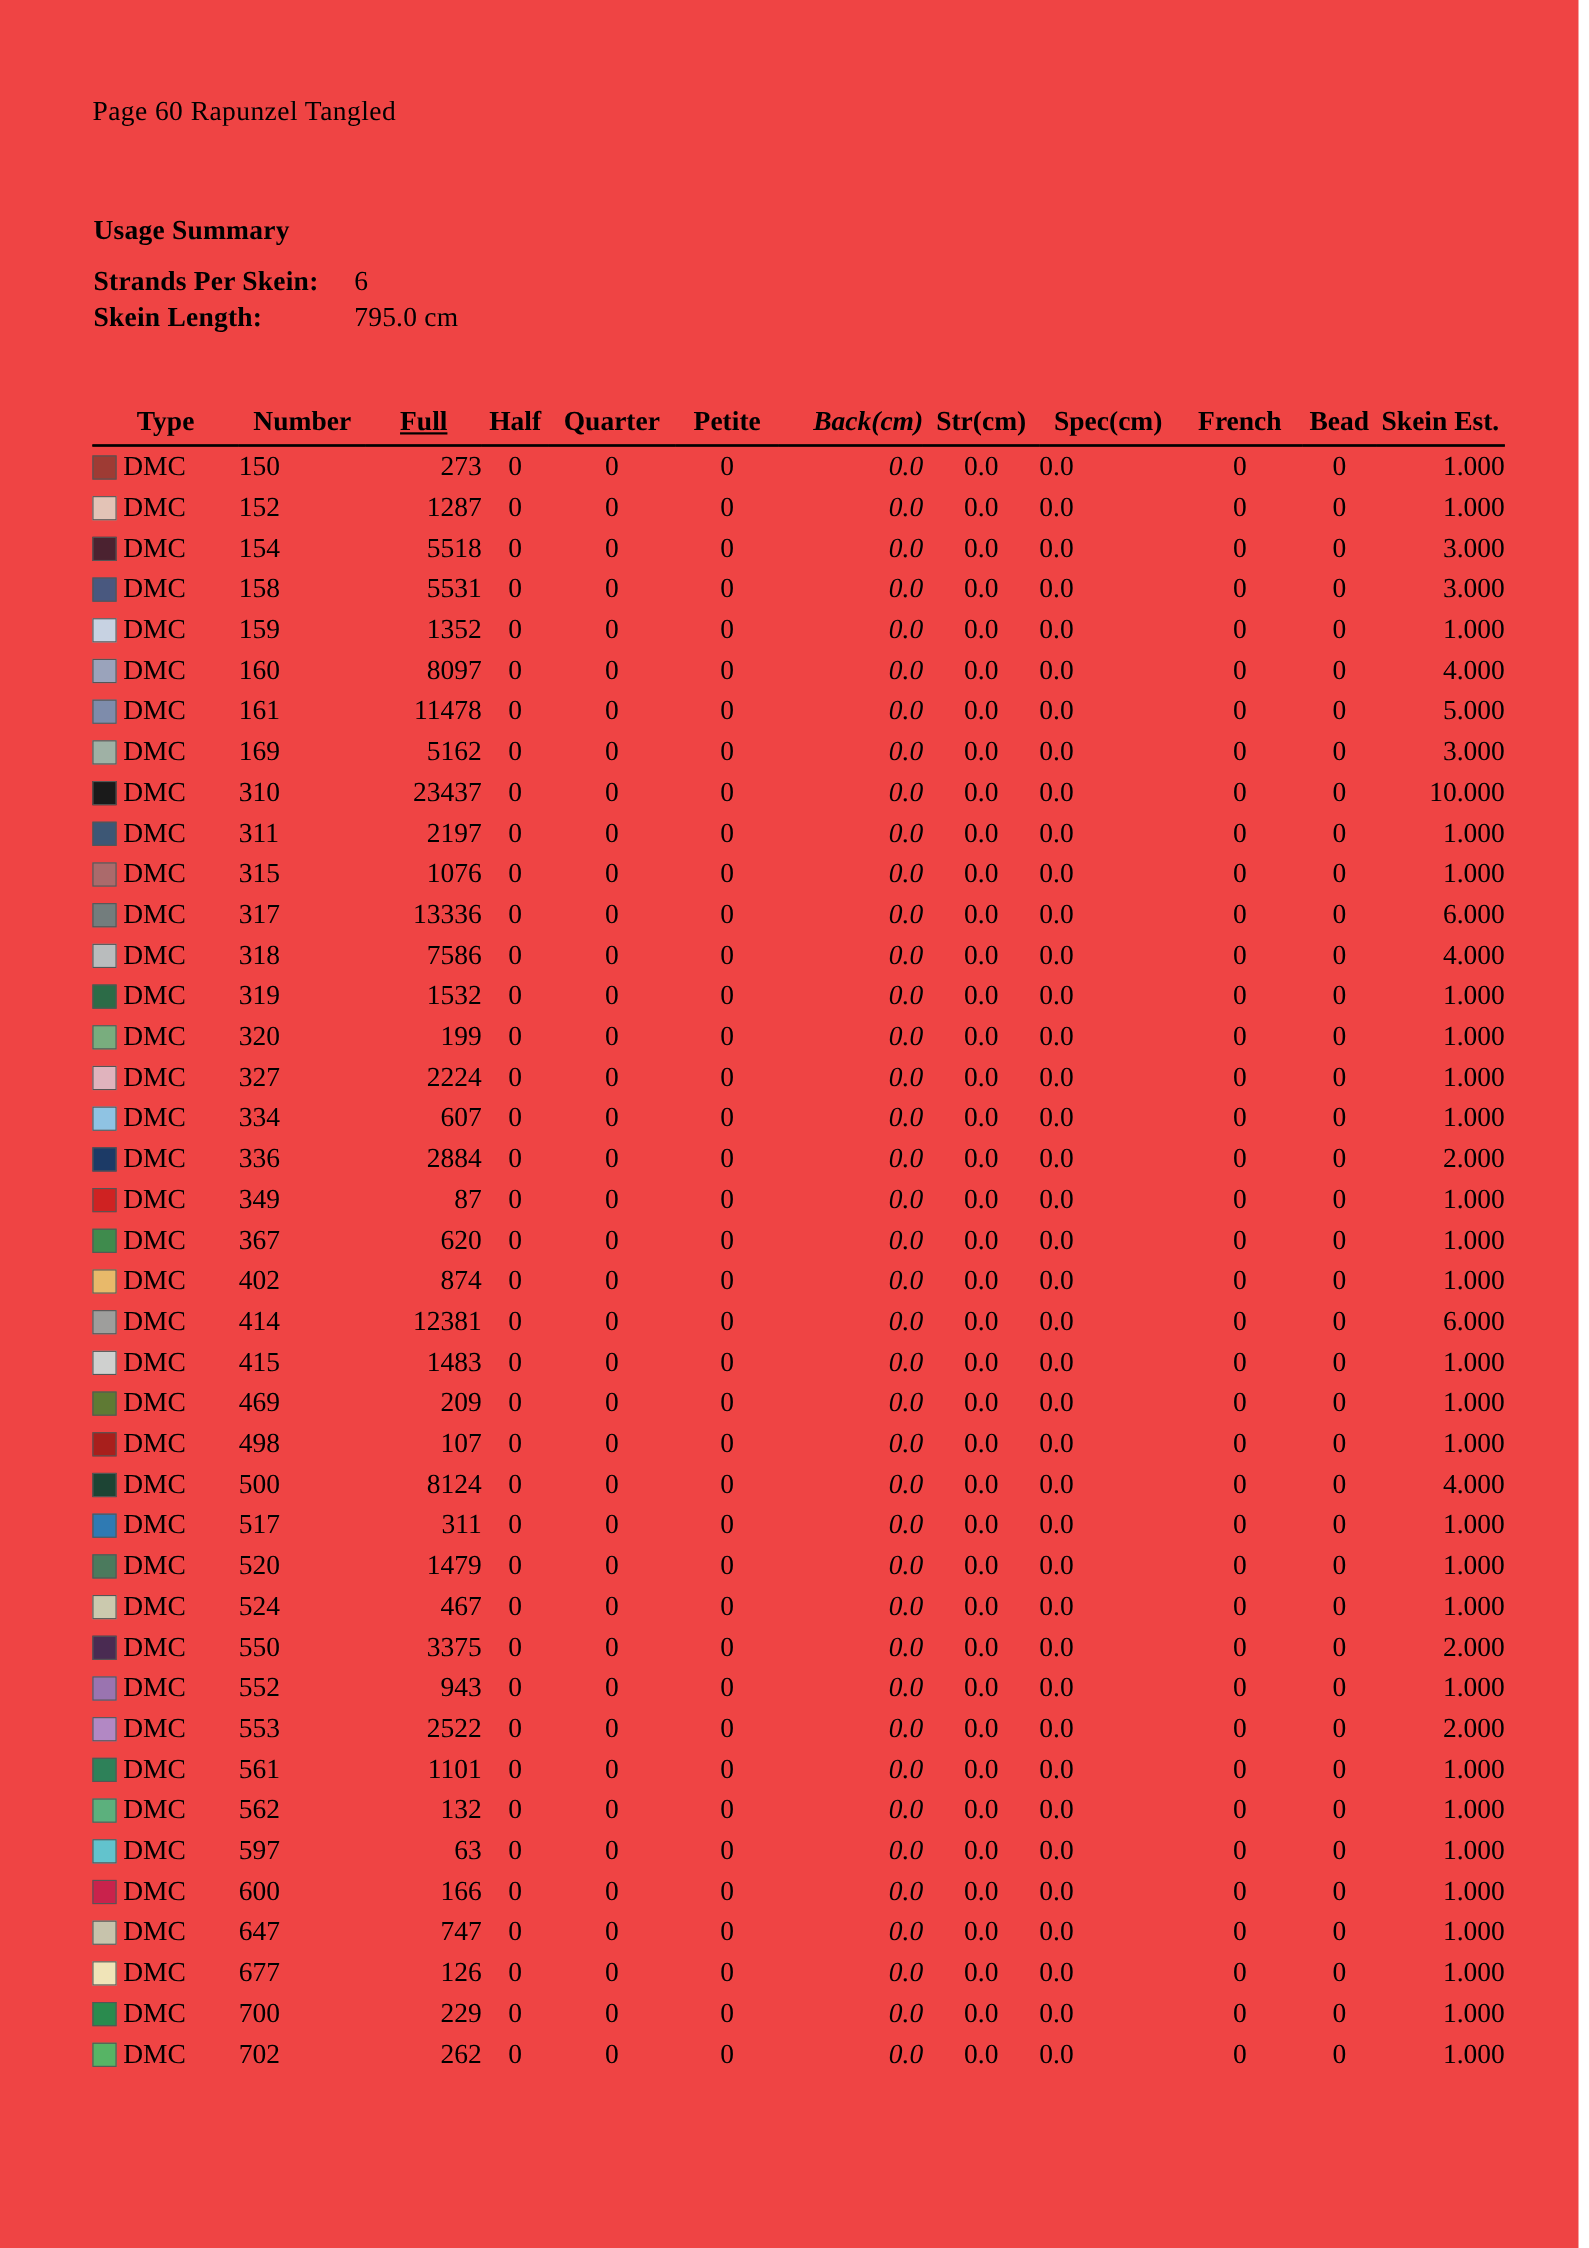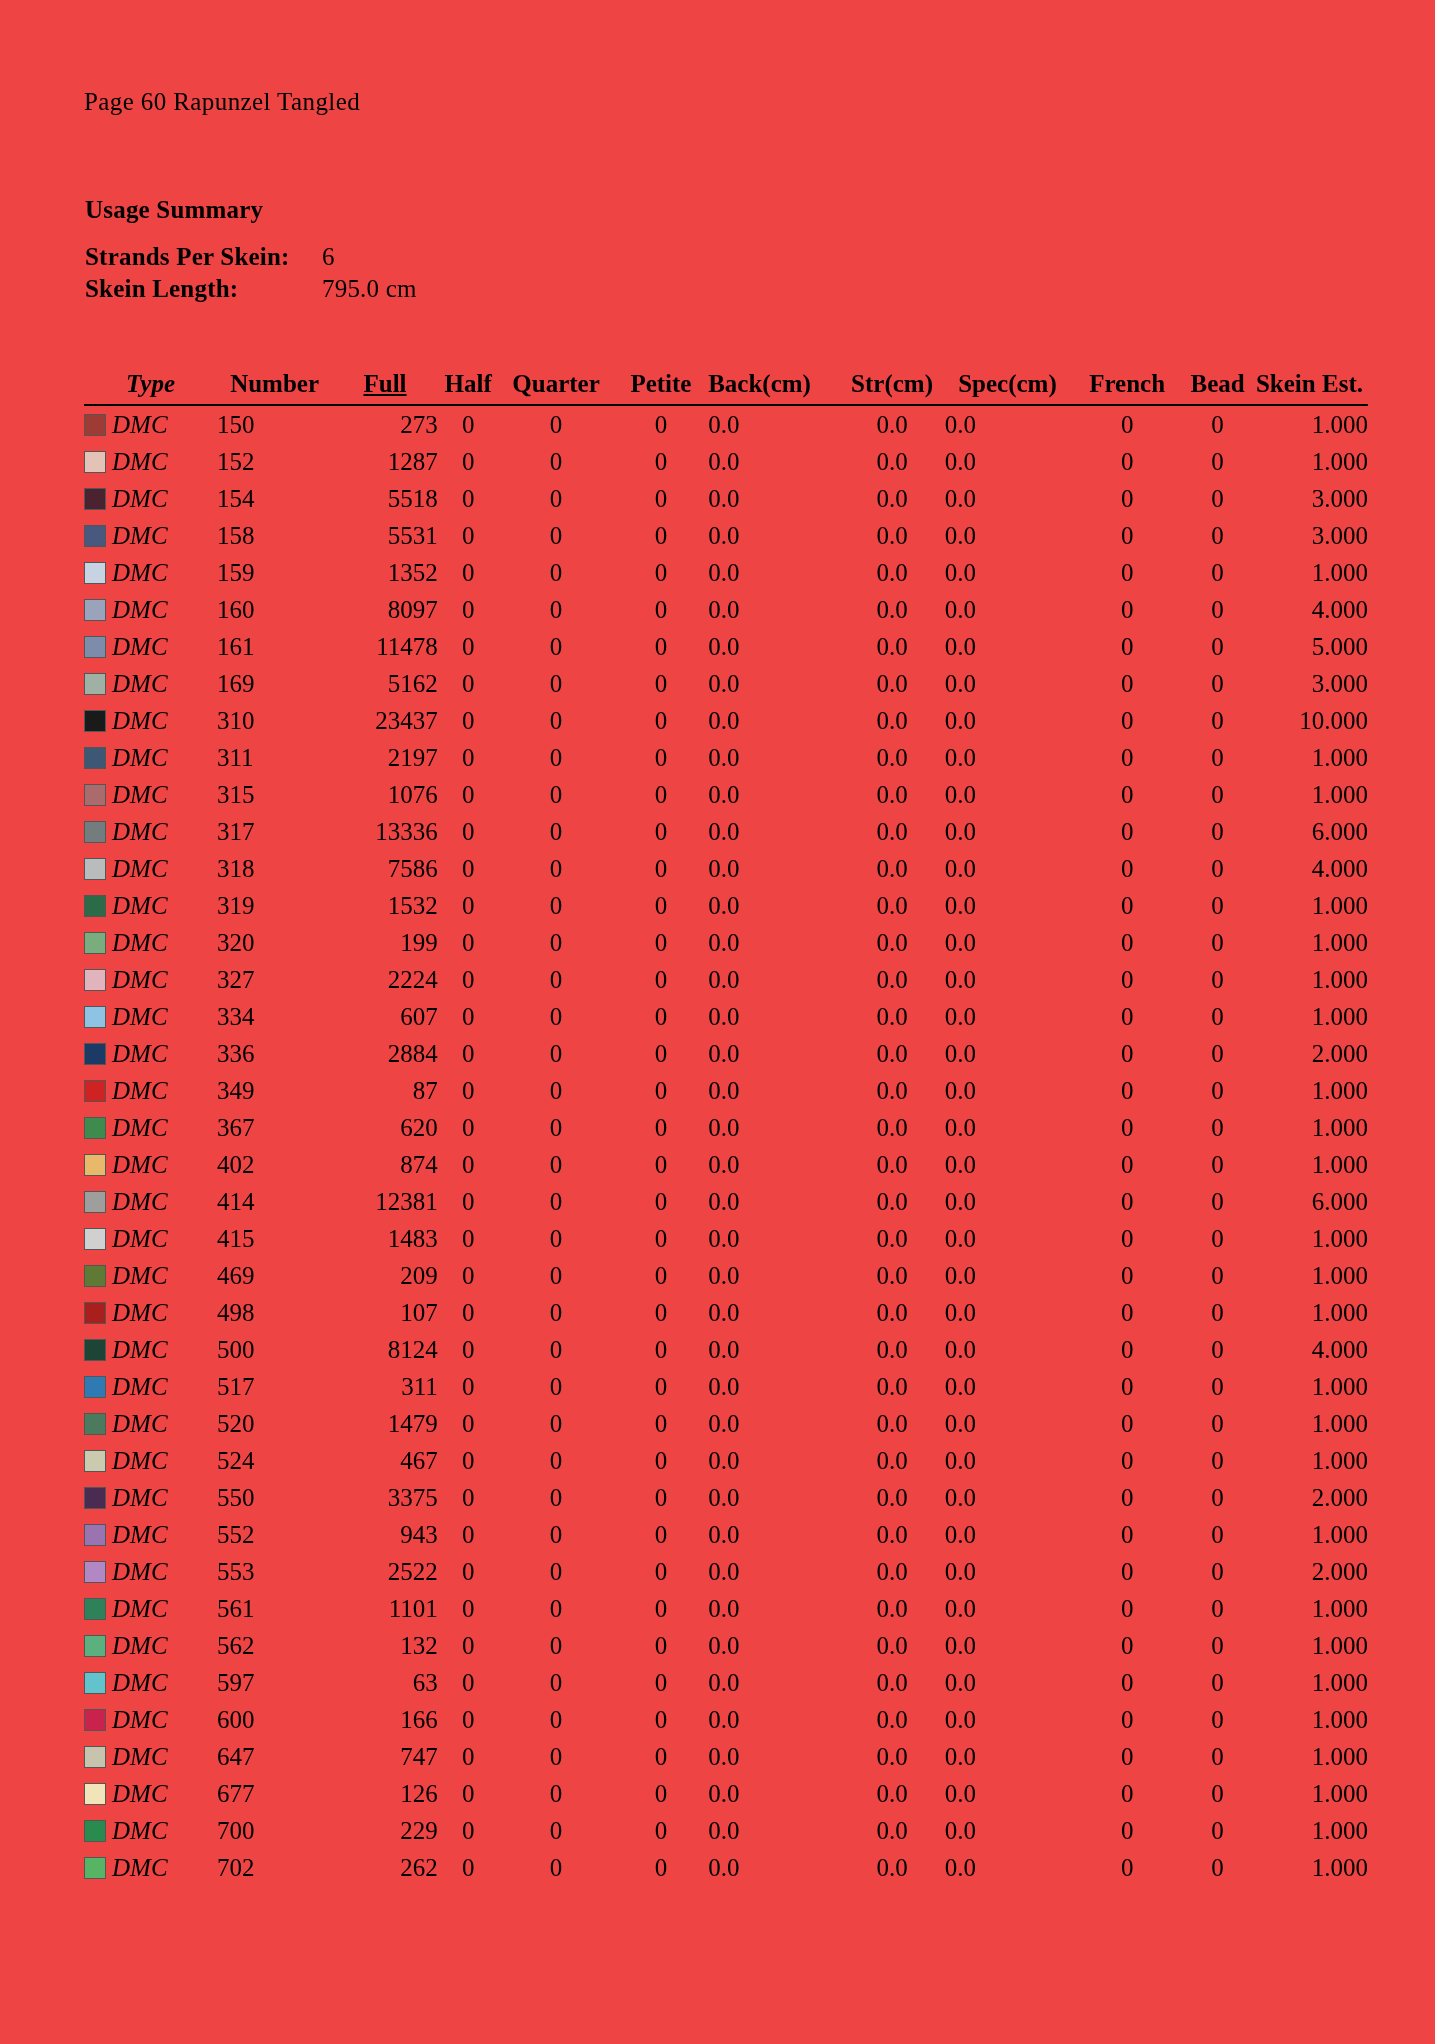--- a/index.html
+++ b/index.html
@@ -70,27 +70,27 @@
     border-bottom: 2px solid #000;
     white-space: nowrap;
   }
   table.usage tbody td {
     padding: 2px 0 1px 0;
     white-space: nowrap;
     font-size: 25px;
     line-height: 34px;
   }
   
-  .c-type    { text-align: left;  width: 138px; padding-left: 0; font-style: italic; }
+  .c-type    { text-align: left;  width: 138px; padding-left: 0; }
   .c-number  { text-align: left;  width: 118px; }
   .c-full    { text-align: right; width: 110px; padding-right: 8px; }
   .c-half    { text-align: center;width: 62px; }
   .c-quarter { text-align: center;width: 118px; }
   .c-petite  { text-align: center;width: 98px; }
-  .c-back    { text-align: left;width: 134px; }
+  .c-back    { text-align: right;width: 134px; font-style: italic; }
   .c-str     { text-align: center;width: 108px; }
   .c-spec    { width: 128px; }
   .c-french  { text-align: center;width: 118px; }
   .c-bead    { text-align: center;width: 68px; }
   .c-skein   { text-align: right; width: 118px; }
 
   th.c-full   { text-align: center; padding-right: 0; text-decoration: underline; }
   th.c-skein  { text-align: center; }
   th.c-type   { text-align: center; }
   th.c-number { text-align: center; }

